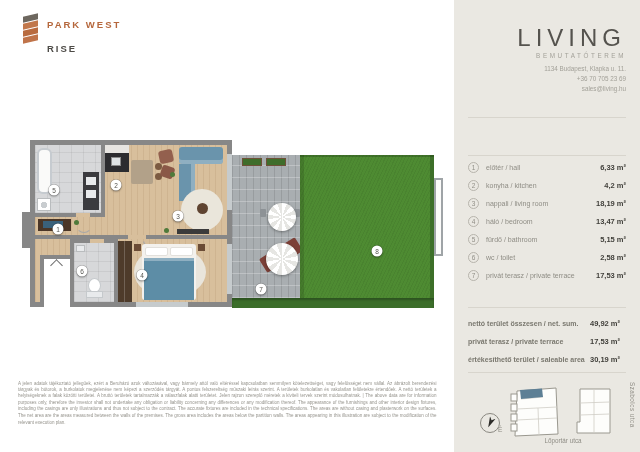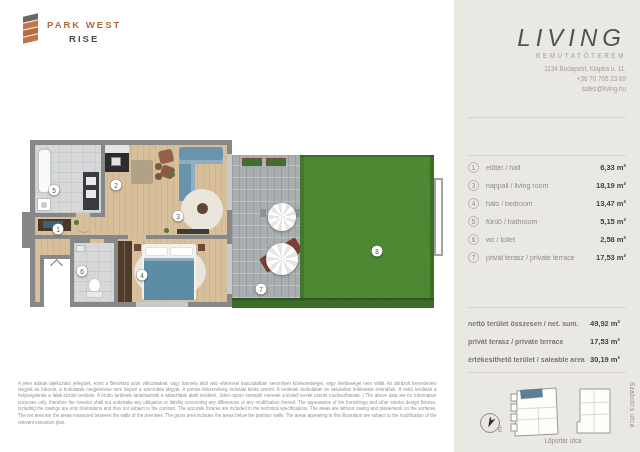--- a/index.html
+++ b/index.html
@@ -6,21 +6,21 @@
   body{width:640px;height:452px;position:relative;background:#ffffff;
        font-family:"Liberation Sans", sans-serif;overflow:hidden;
        -webkit-font-smoothing:antialiased;}
 
   
   .logo{position:absolute;left:23px;top:14px;display:flex;gap:9px;}
   .logo-mark{width:15px;height:31px;padding-top:1px;}
   .logo-stripe{width:15px;height:5.5px;margin-bottom:1.6px;transform:skewY(-14deg);}
   .ls1{background:#6d675f;} .ls2{background:#c1774b;} .ls3{background:#b96b3f;} .ls4{background:#c0744a;}
   .logo-l1{font-size:9.5px;font-weight:700;letter-spacing:2px;color:#b5673c;margin-top:5px;}
-  .logo-l2{font-size:9.5px;font-weight:700;letter-spacing:2px;color:#4d4b47;margin-top:3px;text-align:center;}
+  .logo-l2{font-size:9.5px;font-weight:700;letter-spacing:2px;color:#4d4b47;margin-top:13px;}
 
   
   #plan{position:absolute;left:30px;top:138px;width:412px;height:174px;}
   .apt{position:absolute;left:0;top:2px;width:202px;height:167px;background:#878787;}
   .apt-floor{position:absolute;left:5px;top:5px;width:192px;height:157px;
     background:#d8bf9c;
     background-image:repeating-linear-gradient(90deg,rgba(120,80,40,.10) 0 1px,transparent 1px 6px);}
   .tiles{background:#d7d8da;
     background-image:repeating-linear-gradient(0deg,rgba(0,0,0,.06) 0 1px,transparent 1px 10px),
                      repeating-linear-gradient(90deg,rgba(0,0,0,.06) 0 1px,transparent 1px 12px);}
@@ -94,21 +94,21 @@
     font-size:6.5px;color:#55544f;display:flex;align-items:center;justify-content:center;
     transform:translate(-50%,-50%);}
 
   
   .disclaimer{position:absolute;left:18px;top:380px;width:558px;font-size:6px;line-height:8.6px;
     color:#95938c;text-align:justify;transform:scale(0.75);transform-origin:0 0;}
 
   
   .panel{position:absolute;left:454px;top:0;width:186px;height:452px;background:#eae8e2;}
   .living-name{position:absolute;right:14px;top:24px;font-size:24px;font-weight:200;letter-spacing:5px;
-    color:#55534e;text-align:right;font-style:italic;}
+    color:#55534e;text-align:right;}
   .living-sub{position:absolute;right:14px;top:52px;font-size:6.3px;letter-spacing:2.6px;color:#a3a199;text-align:right;}
   .addr{position:absolute;right:14px;top:64px;font-size:6.3px;color:#a3a199;line-height:10px;text-align:right;}
   .pdiv{position:absolute;left:14px;right:14px;height:1px;background:#d8d5cd;}
   .unit-row{position:absolute;left:14px;right:14px;top:121px;height:33px;display:flex;
     justify-content:space-between;align-items:flex-end;padding-bottom:3px;box-sizing:border-box;}
   .unit-id{font-size:25px;font-weight:300;letter-spacing:1px;color:#8f8d85;line-height:26px;}
   .unit-type{text-align:right;}
   .type-hu{font-size:6.3px;font-weight:700;letter-spacing:1.2px;color:#6b6962;}
   .type-en{font-size:6.3px;letter-spacing:1.2px;color:#aba99f;margin-top:2px;}
   #room-list{position:absolute;left:14px;right:14px;top:158px;}
@@ -243,20 +243,25 @@
   </div>
   <div class="pdiv" style="top:117px;"></div>
   <div class="pdiv" style="top:155px;"></div>
   <div id="room-list">
       <div class="room-row">
         <span class="circ">1</span>
         <span class="lbl">előtér / hall</span>
         <span class="val">6,33 m²</span>
       </div>
       <div class="room-row">
+        <span class="circ">2</span>
+        <span class="lbl">konyha / kitchen</span>
+        <span class="val">4,2 m²</span>
+      </div>
+      <div class="room-row">
         <span class="circ">3</span>
         <span class="lbl">nappali / living room</span>
         <span class="val">18,19 m²</span>
       </div>
       <div class="room-row">
         <span class="circ">4</span>
         <span class="lbl">háló / bedroom</span>
         <span class="val">13,47 m²</span>
       </div>
       <div class="room-row">

